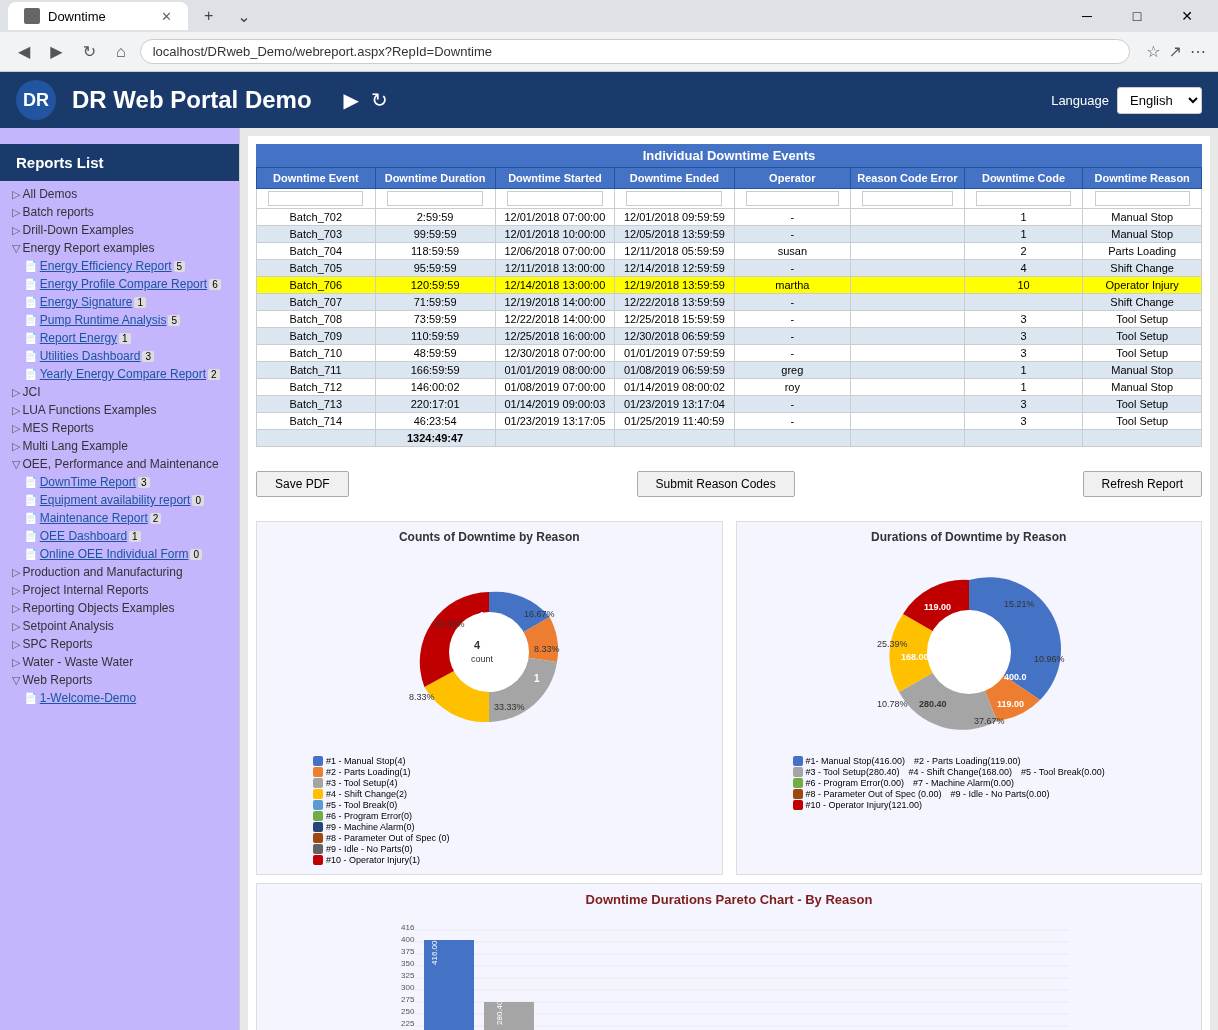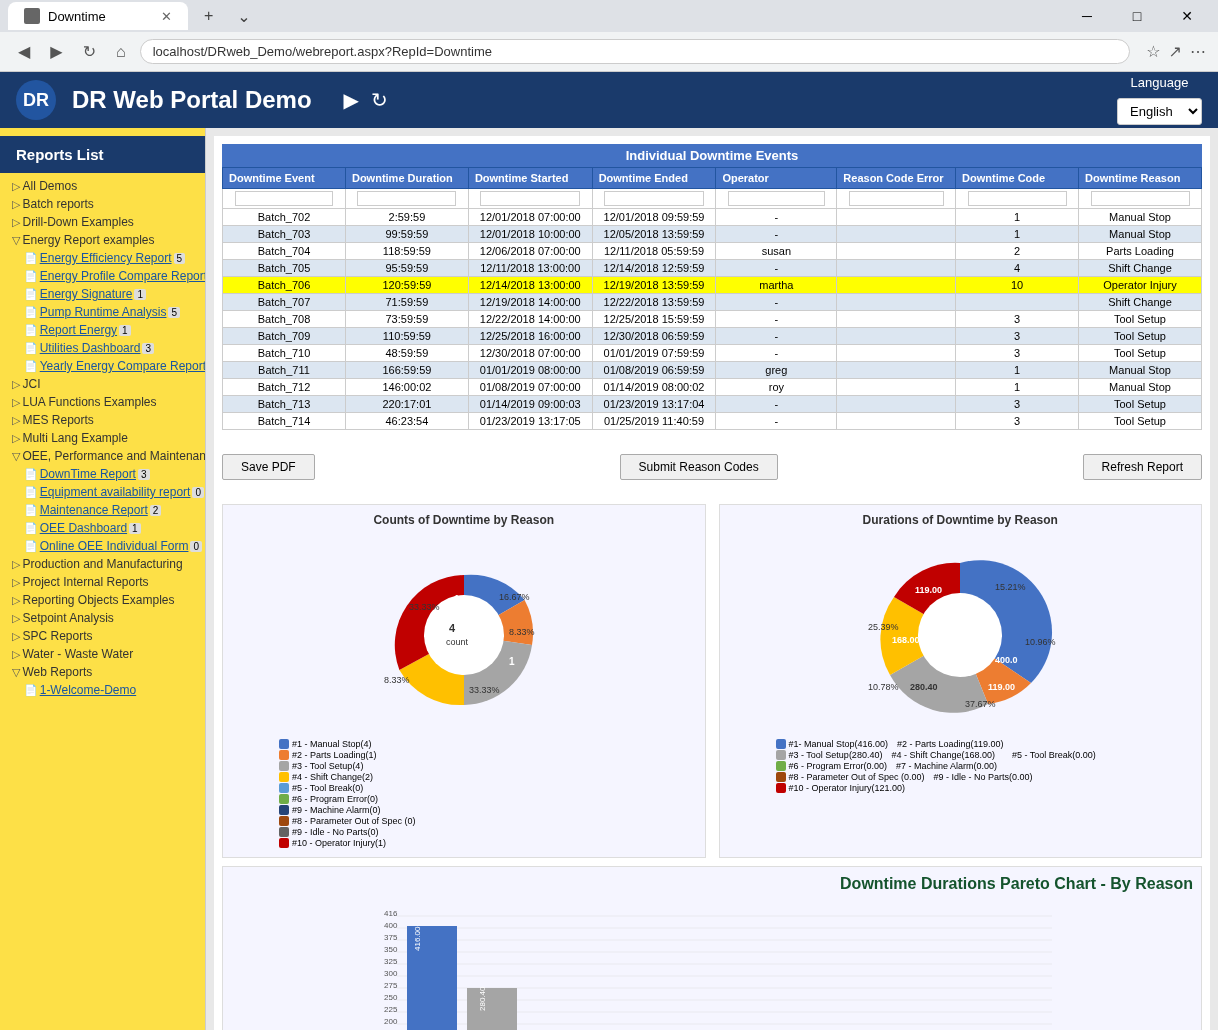--- a/index.html
+++ b/index.html
@@ -59,34 +59,34 @@
       height: 56px;
       display: flex;
       align-items: center;
       padding: 8px 16px;
       gap: 16px;
     }
     .app-logo { width: 40px; height: 40px; background: #2255a0; border-radius: 50%; display: flex; align-items: center; justify-content: center; color: white; font-size: 18px; font-weight: bold; }
     .app-title { color: white; font-size: 24px; font-weight: bold; }
     .header-btns { display: flex; gap: 12px; margin-left: 16px; }
     .header-icon-btn { background: none; border: none; color: white; font-size: 20px; cursor: pointer; }
-    .language-select-wrap { margin-left: auto; display: flex; align-items: center; gap: 8px; flex-direction: column; }
+    .language-select-wrap { margin-left: auto; display: flex; align-items: center; gap: 8px; }
     .language-label { color: white; font-size: 13px; }
     .language-select { background: white; border: 1px solid #ccc; padding: 4px 8px; font-size: 13px; border-radius: 3px; }
 
     
     .main-layout { display: flex; height: calc(1030px - 32px - 40px - 56px); }
 
     
     .sidebar {
-      width: 206px;
-      background: #fde047;
+      width: 240px;
+      background: #c4b5fd;
       border-right: 1px solid #ccc;
       overflow-y: auto;
-      padding: 8px 0;
+      padding: 16px 0;
     }
     .sidebar-title {
       background: #1a3a6b;
       color: white;
       font-size: 15px;
       font-weight: bold;
       padding: 10px 16px;
       margin-bottom: 4px;
     }
     .tree-item {
@@ -117,21 +117,21 @@
 
     
     .report-table-wrap { margin-bottom: 8px; overflow-x: auto; }
     .section-title { font-size: 13px; font-weight: bold; text-align: center; background: #4472c4; color: white; padding: 4px; }
     .report-table { width: 100%; border-collapse: collapse; font-size: 11px; }
     .report-table th {
       background: #4472c4;
       color: white;
       border: 1px solid #2255a0;
       padding: 4px 6px;
-      text-align: left;
+      text-align: center;
     }
     .report-table td {
       border: 1px solid #ccc;
       padding: 2px 6px;
       text-align: center;
     }
     .report-table tr:nth-child(odd) td { background: #dce6f1; }
     .report-table tr:nth-child(even) td { background: #ffffff; }
     .report-table tr.highlight td { background: #ffff00; }
     .report-table tr.total td { background: #dce6f1; font-weight: bold; }
@@ -147,21 +147,21 @@
     .chart-title { text-align: center; font-size: 12px; font-weight: bold; color: #333; margin-bottom: 8px; }
 
     
     .donut-svg { display: block; margin: 0 auto; }
     .chart-legend { font-size: 9px; margin-top: 4px; }
     .legend-item { display: flex; align-items: center; gap: 3px; margin-bottom: 1px; padding-left: 48px; }
     .legend-dot { width: 10px; height: 10px; border-radius: 2px; flex-shrink: 0; }
 
     
     .bar-chart-box { background: #f5f5ff; border: 1px solid #ddd; padding: 8px; margin-top: 8px; }
-    .bar-chart-title { text-align: right; font-size: 16px; font-weight: bold; color: #14532d; margin-bottom: 8px; }
+    .bar-chart-title { text-align: center; font-size: 13px; font-weight: bold; color: #7f1d1d; margin-bottom: 8px; }
 
     
     ::-webkit-scrollbar { width: 8px; height: 8px; }
     ::-webkit-scrollbar-track { background: #f1f1f1; }
     ::-webkit-scrollbar-thumb { background: #888; border-radius: 4px; }
   </style>
 </head>
 <body>
 
 <div class="browser-titlebar">
@@ -496,20 +496,30 @@
               <tr>
                 <td>Batch_714</td>
                 <td>46:23:54</td>
                 <td>01/23/2019 13:17:05</td>
                 <td>01/25/2019 11:40:59</td>
                 <td>-</td>
                 <td></td>
                 <td>3</td>
                 <td>Tool Setup</td>
               </tr>
+              <tr class="total">
+                <td></td>
+                <td>1324:49:47</td>
+                <td></td>
+                <td></td>
+                <td></td>
+                <td></td>
+                <td></td>
+                <td></td>
+              </tr>
             </tbody>
         </table>
       </div>
 
       <div class="report-buttons">
         <button class="report-btn">Save PDF</button>
         <button class="report-btn">Submit Reason Codes</button>
         <button class="report-btn">Refresh Report</button>
       </div>
 
@@ -621,21 +631,21 @@
           <div class="chart-legend">
             <div class="legend-item">
               <div class="legend-dot" style="background:#4472c4"></div>
               <span>#1- Manual Stop(416.00)</span>
               <span style="margin-left:6px">#2 - Parts Loading(119.00)</span>
             </div>
             <div class="legend-item">
               <div class="legend-dot" style="background:#a5a5a5"></div>
               <span>#3 - Tool Setup(280.40)</span>
               <span style="margin-left:6px">#4 - Shift Change(168.00)</span>
-              <span style="margin-left:14px">#5 - Tool Break(0.00)</span>
+              <span style="margin-left:6px">#5 - Tool Break(0.00)</span>
             </div>
             <div class="legend-item">
               <div class="legend-dot" style="background:#70ad47"></div>
               <span>#6 - Program Error(0.00)</span>
               <span style="margin-left:6px">#7 - Machine Alarm(0.00)</span>
             </div>
             <div class="legend-item">
               <div class="legend-dot" style="background:#9e480e"></div>
               <span>#8 - Parameter Out of Spec (0.00)</span>
               <span style="margin-left:6px">#9 - Idle - No Parts(0.00)</span>

